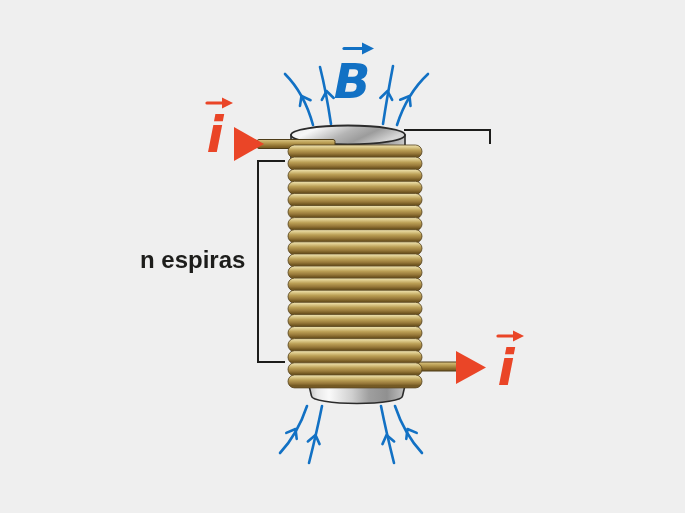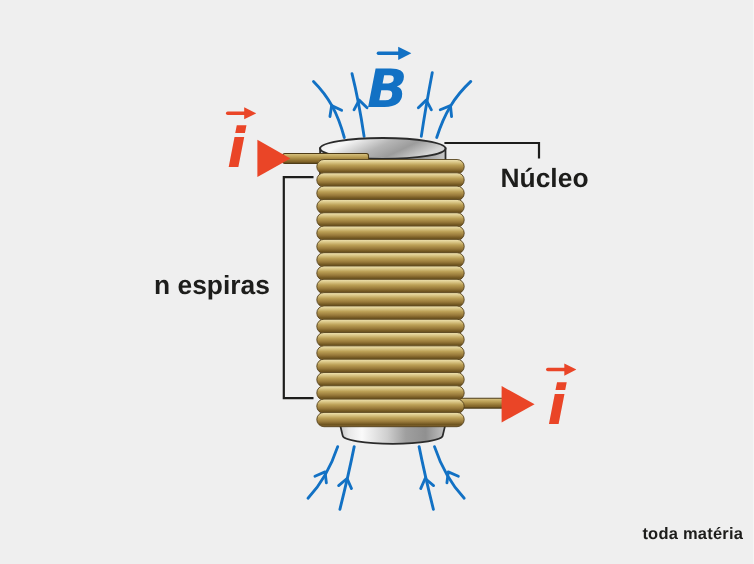--- a/index.html
+++ b/index.html
@@ -171,18 +171,16 @@
     <svg class="vec-arrow red" width="28" height="12" style="margin-left:8px;">
       <line x1="2" y1="6" x2="19" y2="6"></line>
         <polygon points="17,0.5 28,6 17,11.5"></polygon>
     </svg>
     <span class="vec-symbol red">i</span>
   </div>
 
   <div class="label text-bold" style="left:140px; top:246px;text-align:right;">n espiras</div>
 
   <div id="core-label" class="label text-bold" style="left:455px; top:147px;">
-    <span style="display:block;">Núcleo</span>
   </div>
 
-  <div id="watermark" class="label" style="left:584px; top:477px;">toda matéria</div>
 
 </div>
 
 </body></html>

